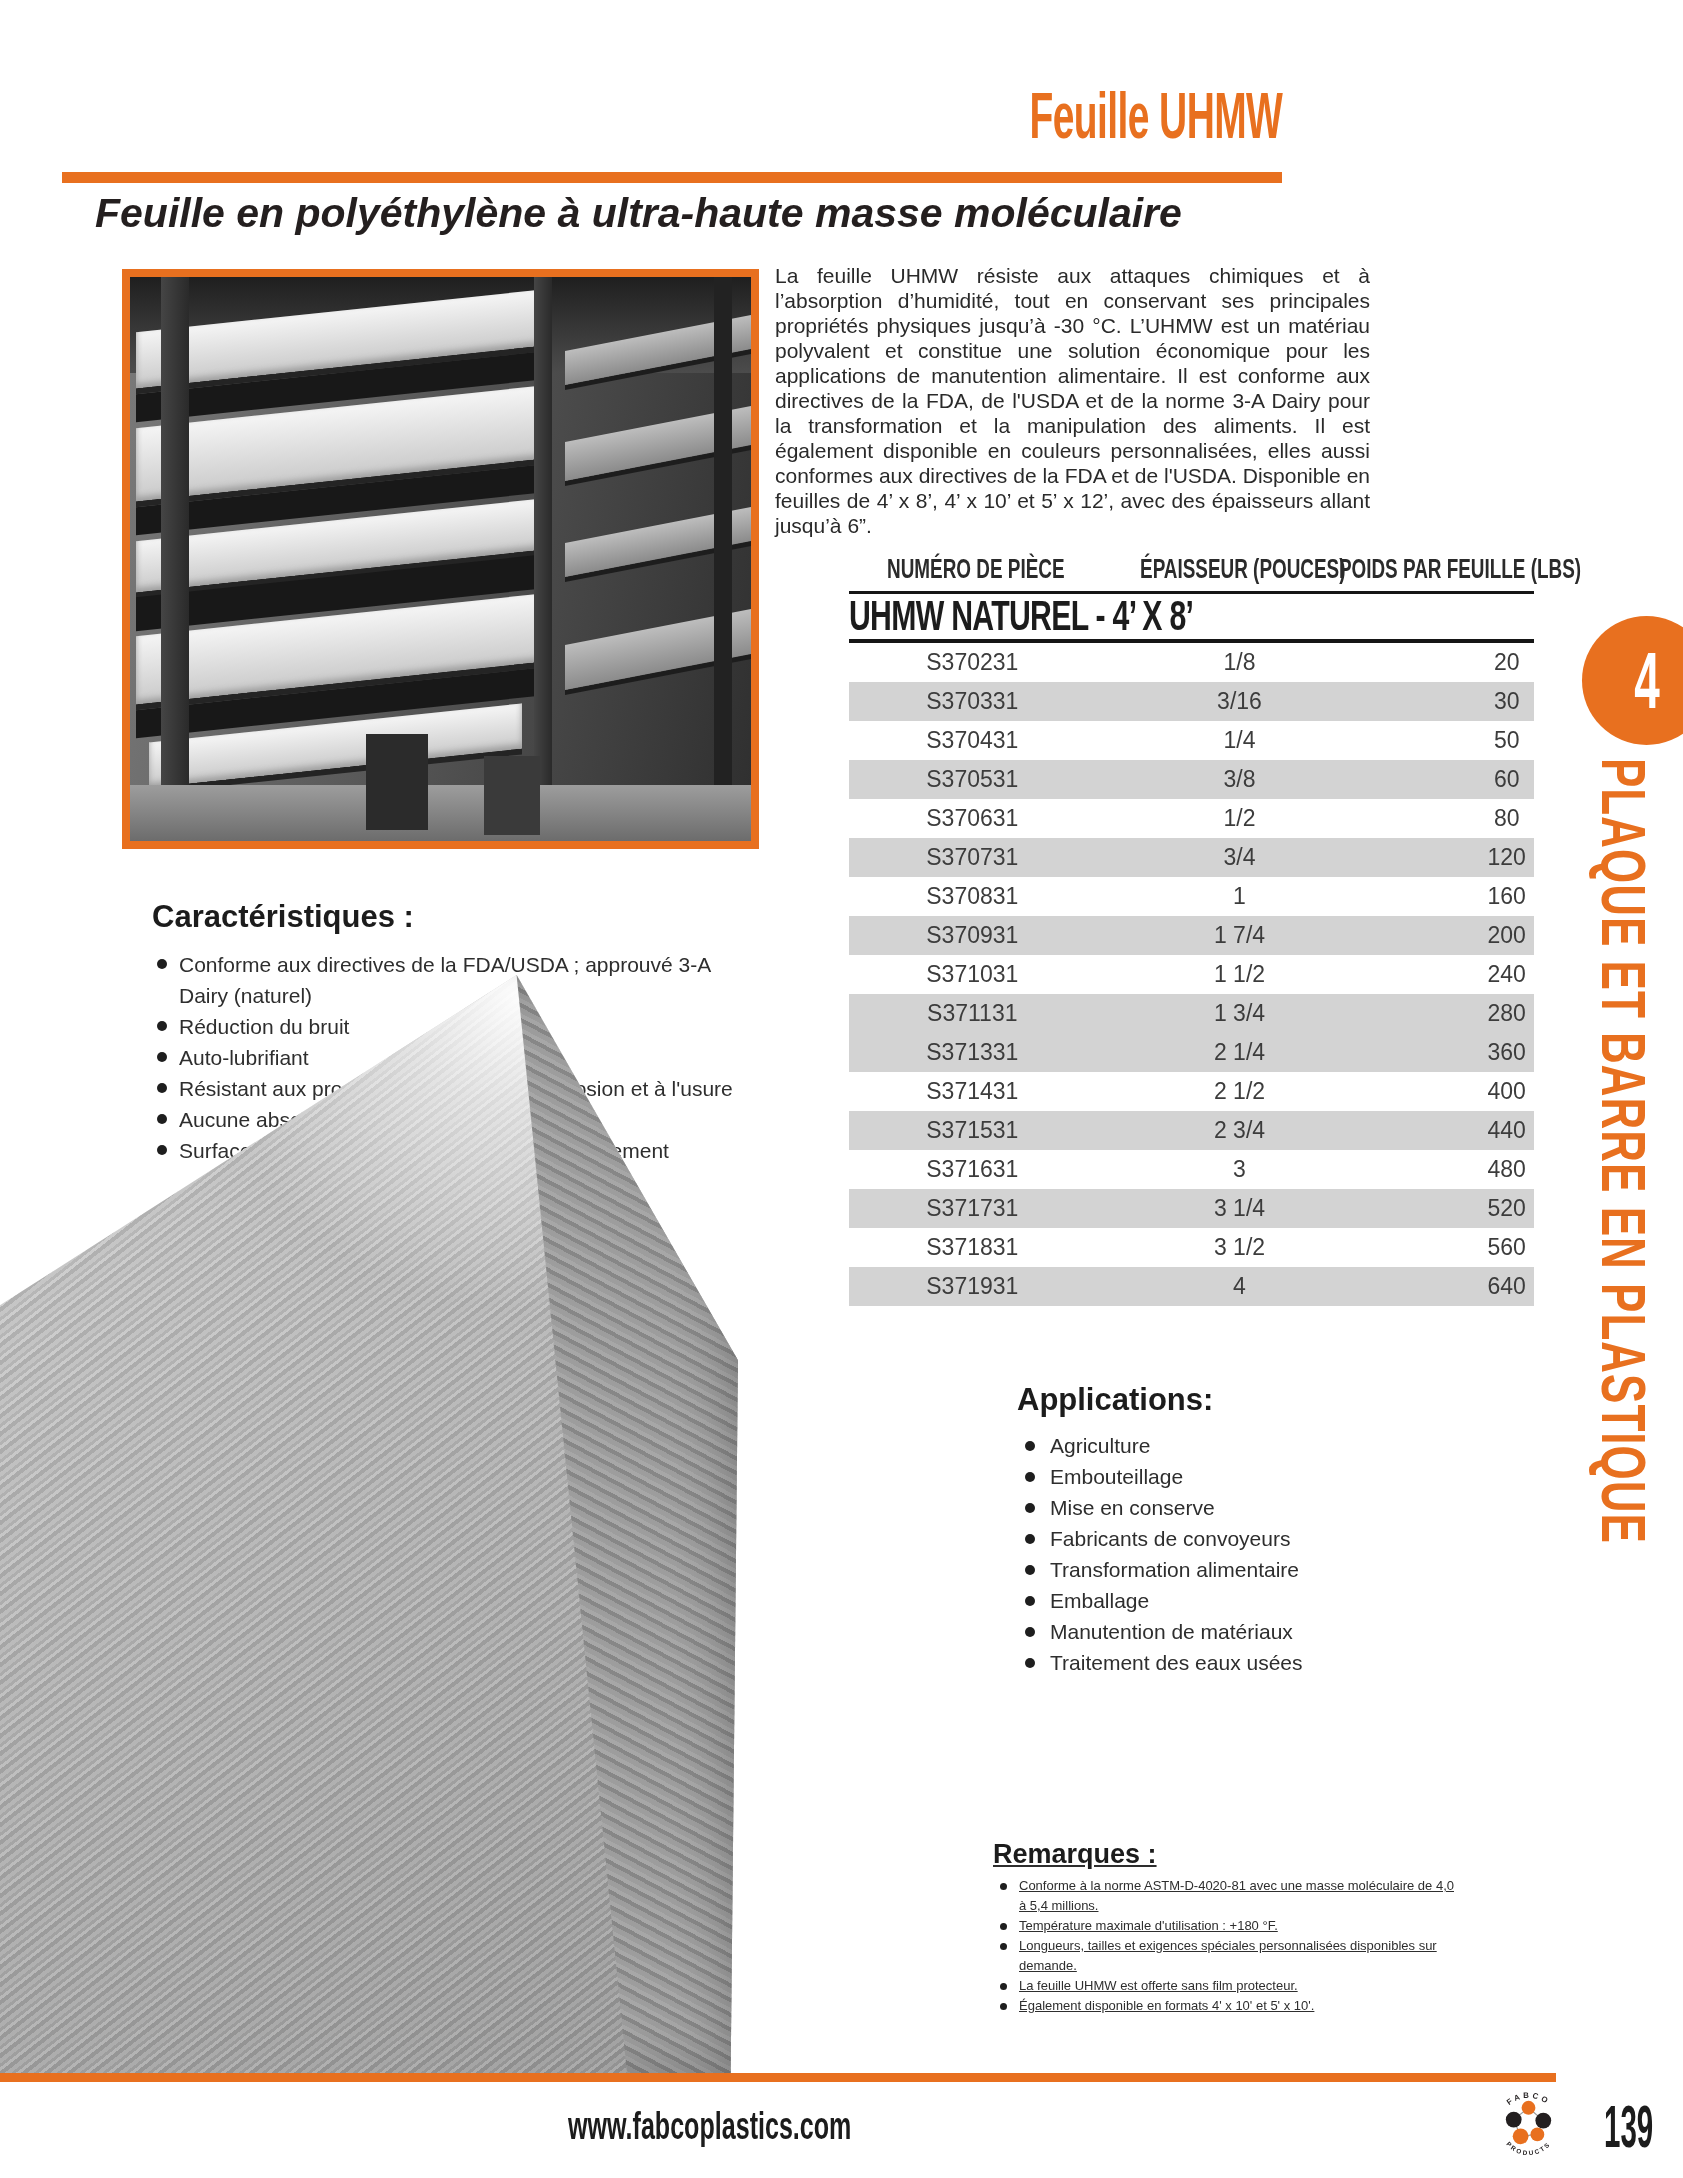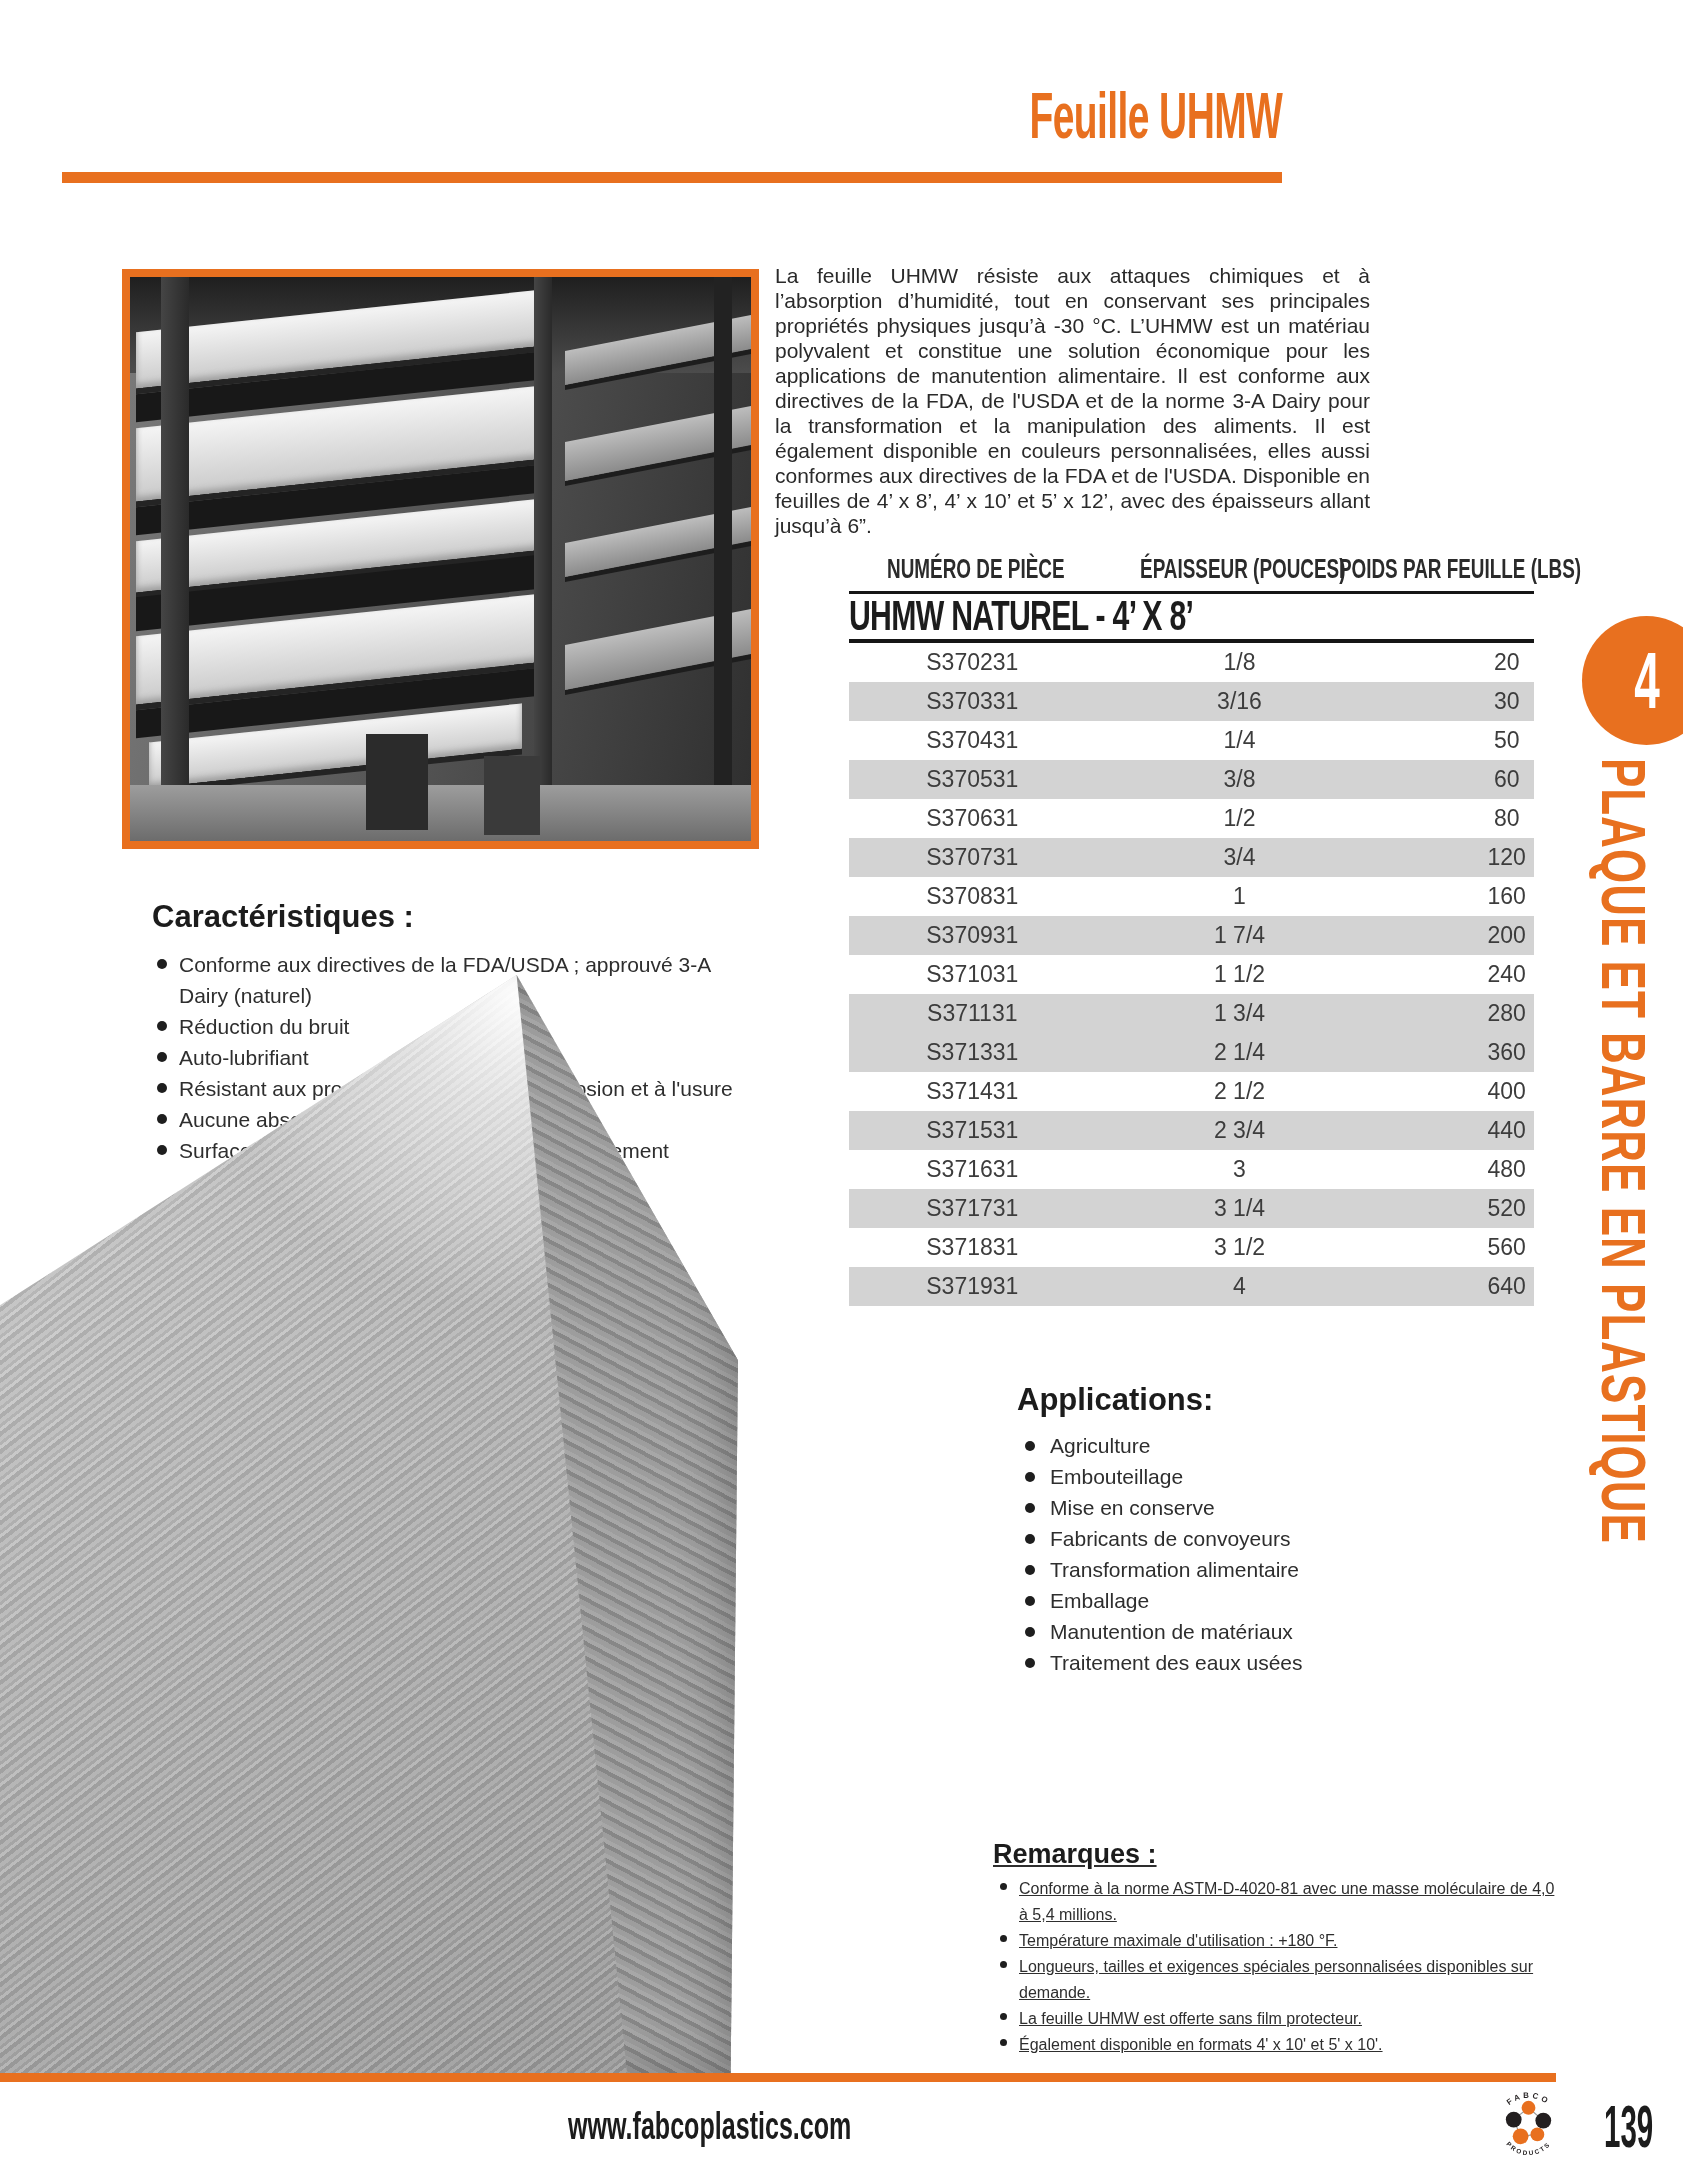--- a/index.html
+++ b/index.html
@@ -72,21 +72,21 @@
                     border-radius:50%;background:#1e1e1e;}
   .features{position:absolute;left:152px;top:899px;width:634px;}
   .features h2{margin:0 0 14px 0;font-size:31px;color:#1c1c1c;}
   .features li{font-size:21px;line-height:31px;}
   .apps{position:absolute;left:1017px;top:1378px;width:416px;}
   .apps h2{margin:4px 0 12px 0;font-size:31px;color:#1c1c1c;}
   .apps li{font-size:21px;line-height:31px;padding-left:33px;}
   .apps li::before{top:11px;left:8px;}
   .notes{position:absolute;left:993px;top:1839px;width:594px;text-decoration:underline;}
   .notes h2{margin:0 0 6px 0;font-size:27px;color:#1c1c1c;}
-  .notes li{font-size:16px;line-height:26px;padding-left:26px;}
+  .notes li{font-size:13px;line-height:20px;padding-left:26px;}
   .notes li::before{width:7px;height:7px;top:7px;left:7px;}
 
   
   .block{position:absolute;left:0;top:975px;width:738px;height:1101px;}
   .block-top{position:absolute;inset:0;
      clip-path:polygon(0 30%,70% 0,100% 35%,99% 100%,0 100%);
      background:repeating-linear-gradient(142deg,#c3c3c3 0 4px,#b0b0b0 4px 7px,#cdcdcd 7px 10px,#a8a8a8 10px 14px);}
   .block-sheen{position:absolute;inset:0;
      clip-path:polygon(0 30%,70% 0,100% 35%,99% 100%,0 100%);
      background:radial-gradient(circle at 70% 2%,rgba(255,255,255,.95) 0%,rgba(255,255,255,.55) 9%,rgba(255,255,255,0) 26%),
@@ -115,20 +115,21 @@
 </style>
 </head>
 <body>
 
 <div class="page">
 
   <div class="doc-title">
     <span>Feuille UHMW</span>
   </div>
   <div class="rule-top"></div>
+  <h1 class="main-heading">Feuille en polyéthylène à ultra-haute masse moléculaire</h1>
 
   <div class="photo">
     <div class="ph-base"></div>
     <div class="ph-ceil"></div>
     <div class="shelf sheet s1"></div>
     <div class="gap g1"></div>
     <div class="shelf sheet s2"></div>
     <div class="gap g2"></div>
     <div class="shelf sheet s3"></div>
     <div class="gap g3"></div>

